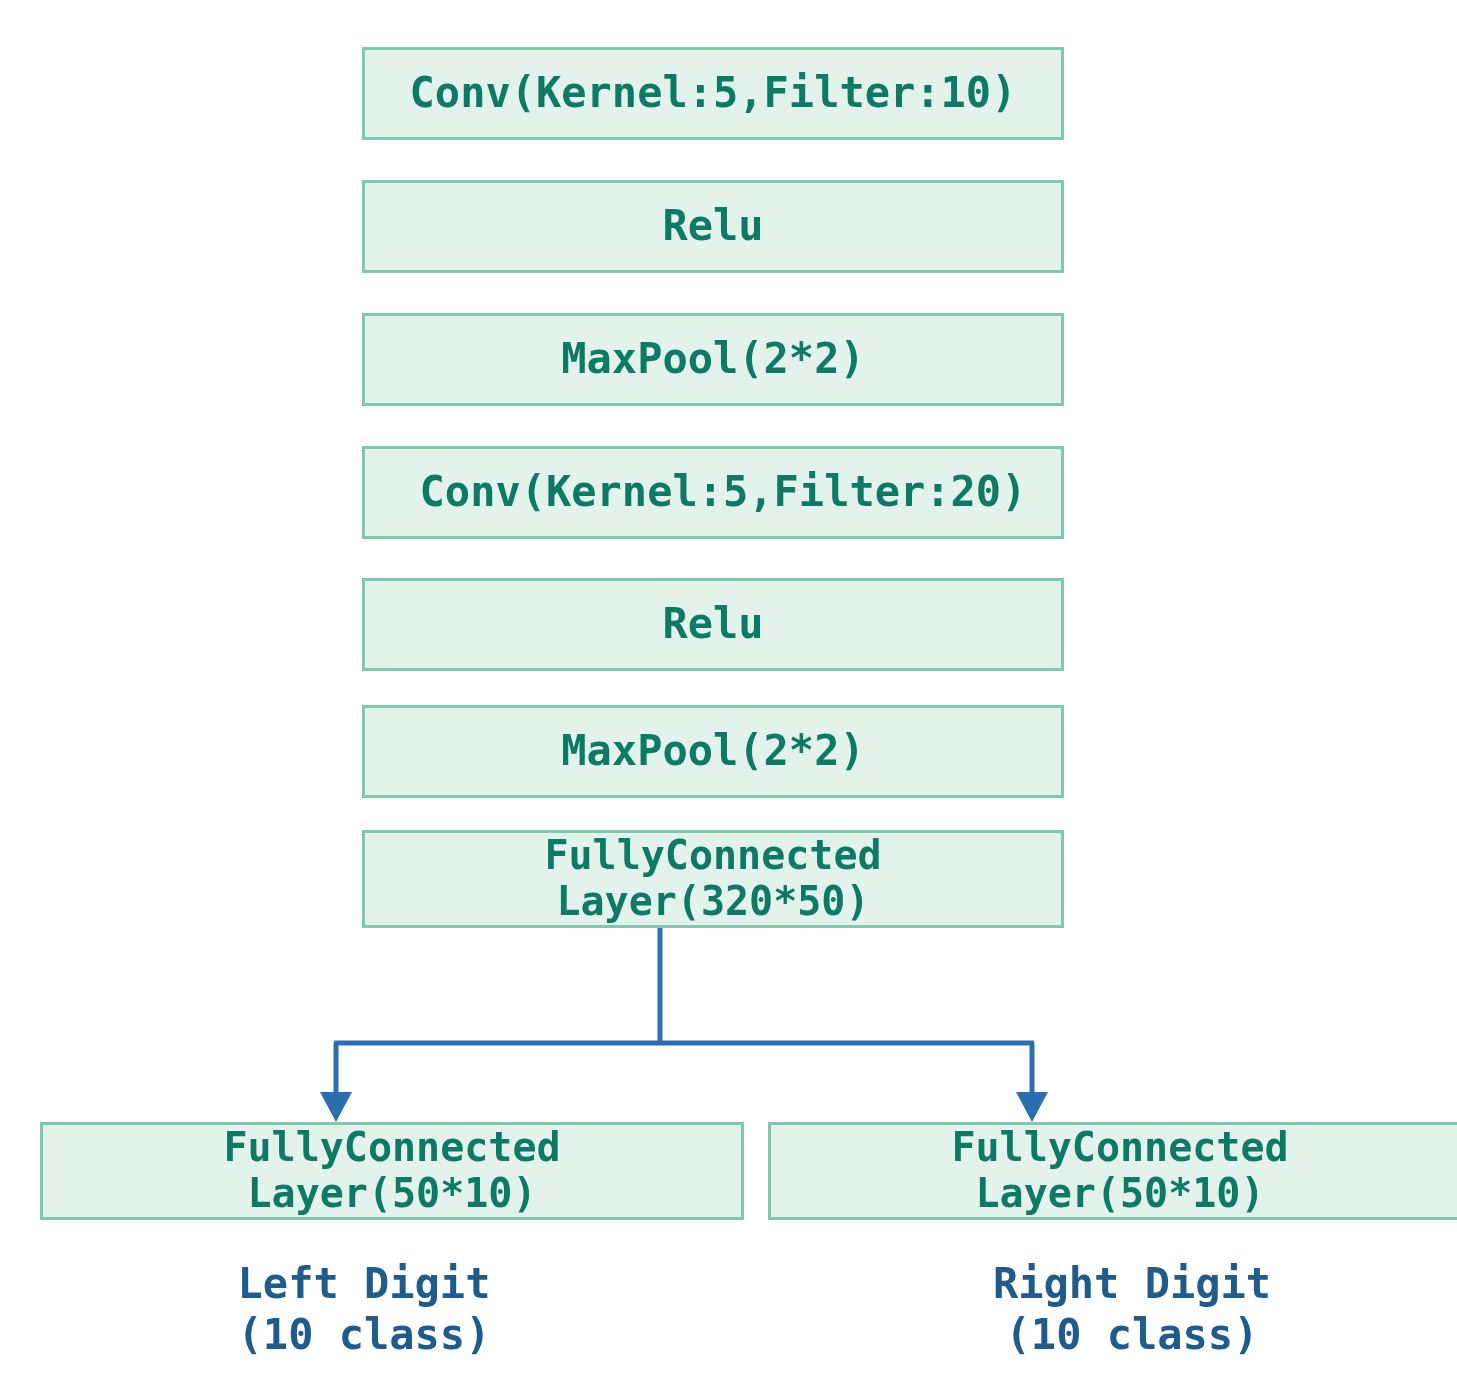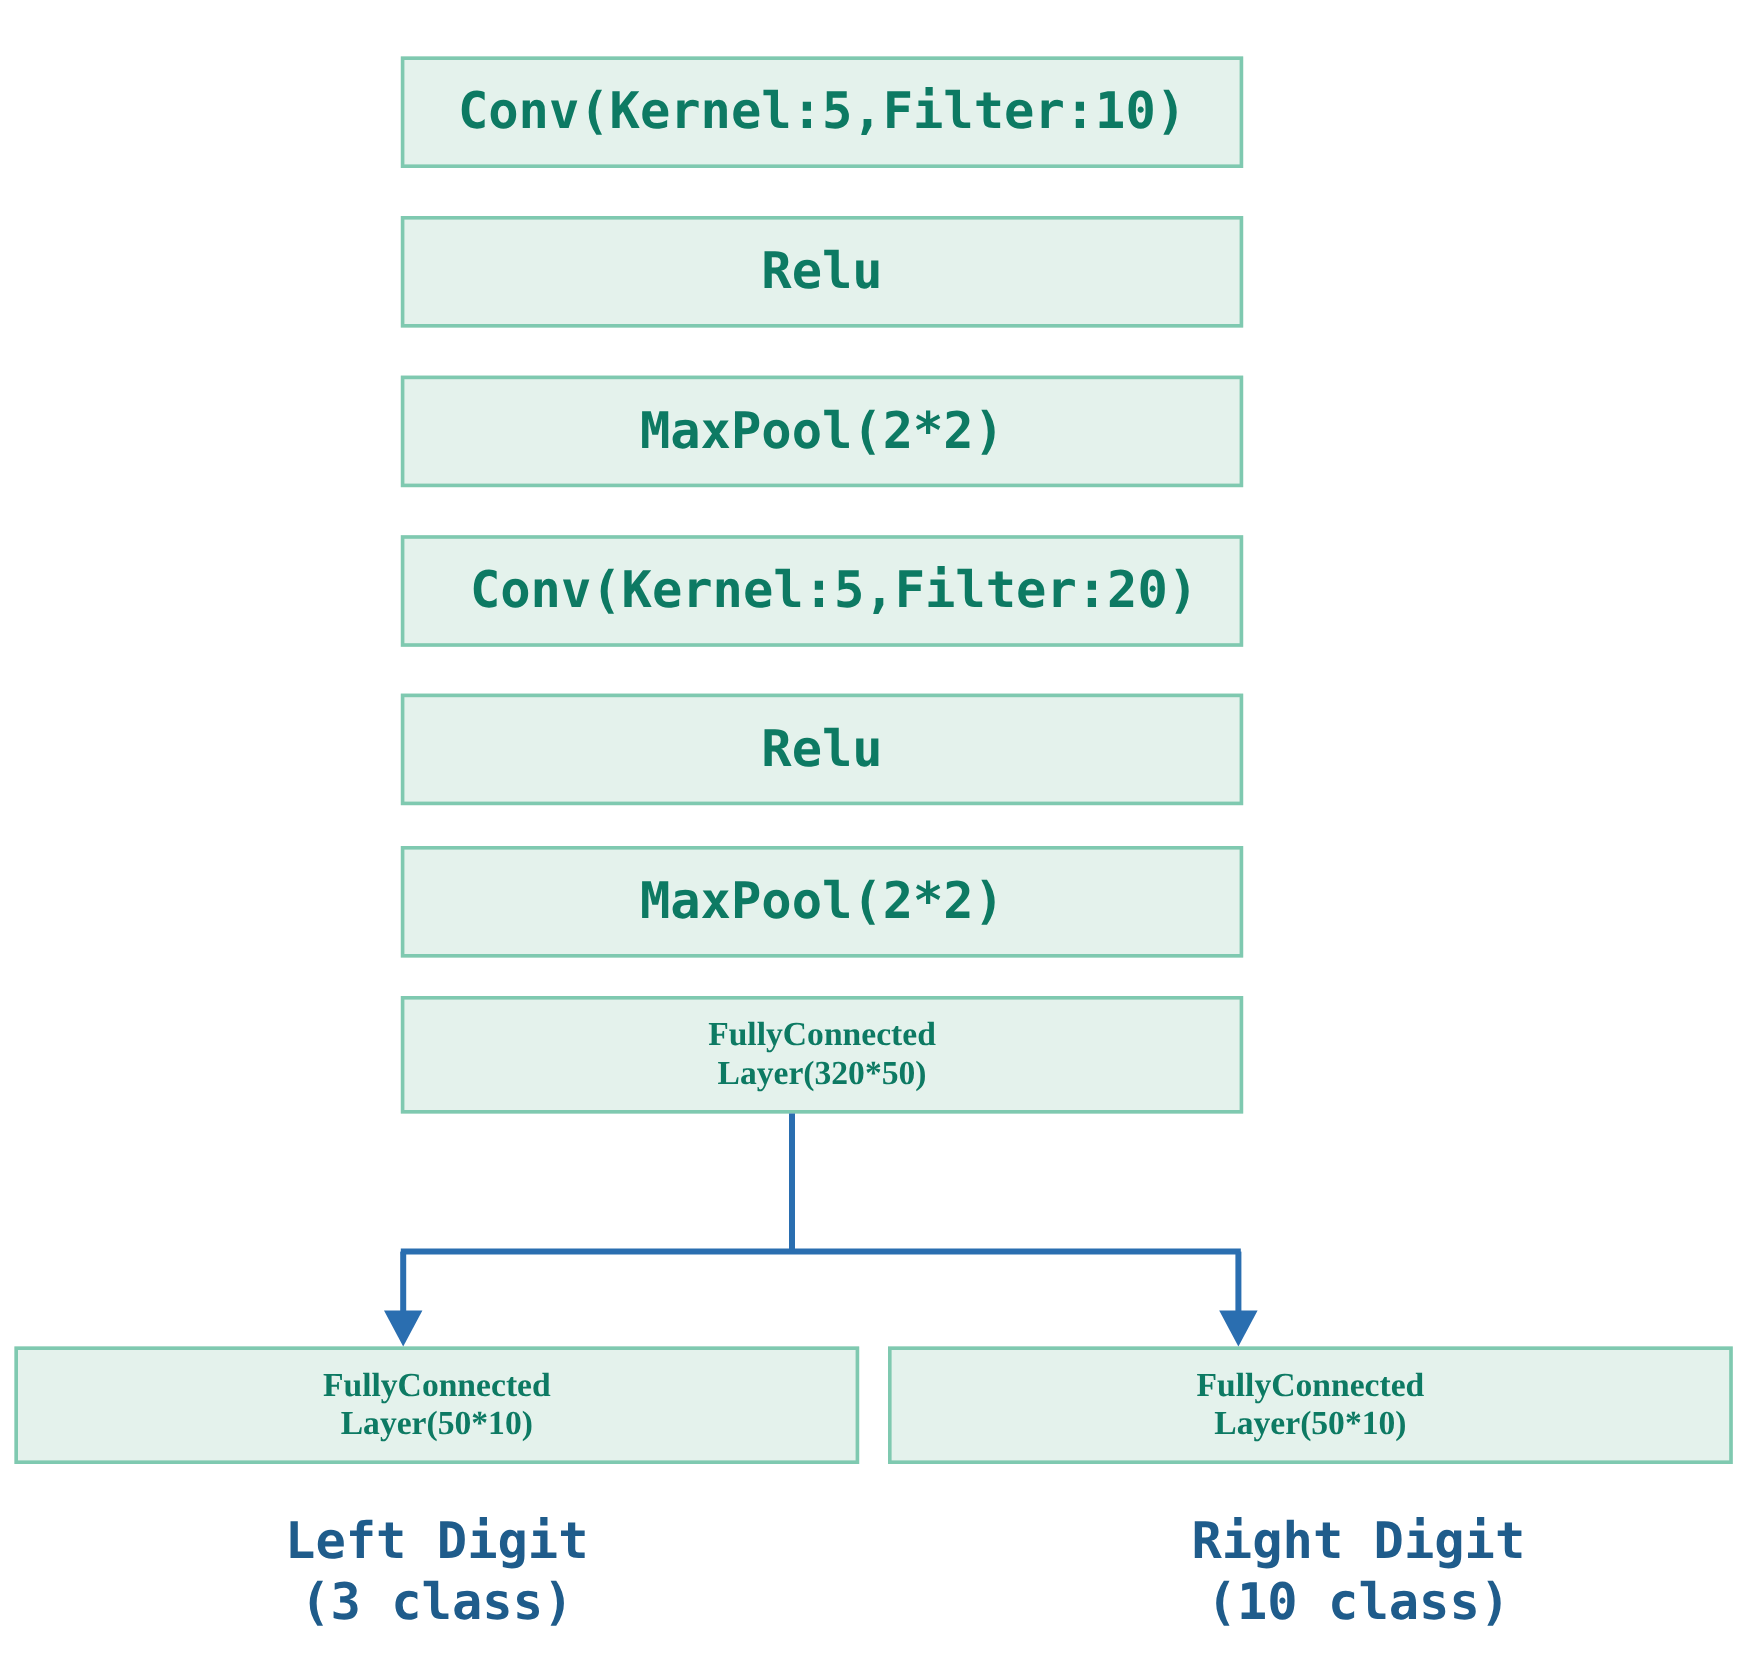--- a/index.html
+++ b/index.html
@@ -22,34 +22,34 @@
   
   .layer-box {
     position: absolute;
     box-sizing: border-box;
     background: #e4f2ec;
     border: 3px solid #7fc9b0;
     display: flex;
     align-items: center;
     justify-content: center;
     text-align: center;
+    margin-left: 28px;
   }
   .layer-label {
     font-family: "DejaVu Sans Mono", monospace;
     font-weight: bold;
     color: #0d7a63;
     font-size: 42px;
     line-height: 1.05;
     letter-spacing: 0px;
     white-space: pre-line;
   }
   .layer-label.two-line {
-    font-size: 28px;
+    font-size: 40px;
     line-height: 1.14;
-    font-family: Liberation Serif, serif;
   }
 
   
   .col-box {
     left: 334px;
     width: 702px;
   }
 
   
   #connector {
@@ -124,18 +124,18 @@
     <line x1="334" y1="1043" x2="1034" y2="1043" stroke="#2a6eb0" stroke-width="5"></line>
 
     <line x1="336" y1="1043" x2="336" y2="1098" stroke="#2a6eb0" stroke-width="5"></line>
     <polygon points="320,1092 352,1092 336,1122" fill="#2a6eb0"></polygon>
 
     <line x1="1032" y1="1043" x2="1032" y2="1098" stroke="#2a6eb0" stroke-width="5"></line>
     <polygon points="1016,1092 1048,1092 1032,1122" fill="#2a6eb0"></polygon>
   </svg>
 
   <div class="out-caption" style="left:12px; top:1258px; width:704px;">Left Digit
-(3 class)</div>
+(10 class)</div>
 
   <div class="out-caption" style="left:780px; top:1258px; width:704px;">Right Digit
 (10 class)</div>
 
 </div>
 
 </body></html>

